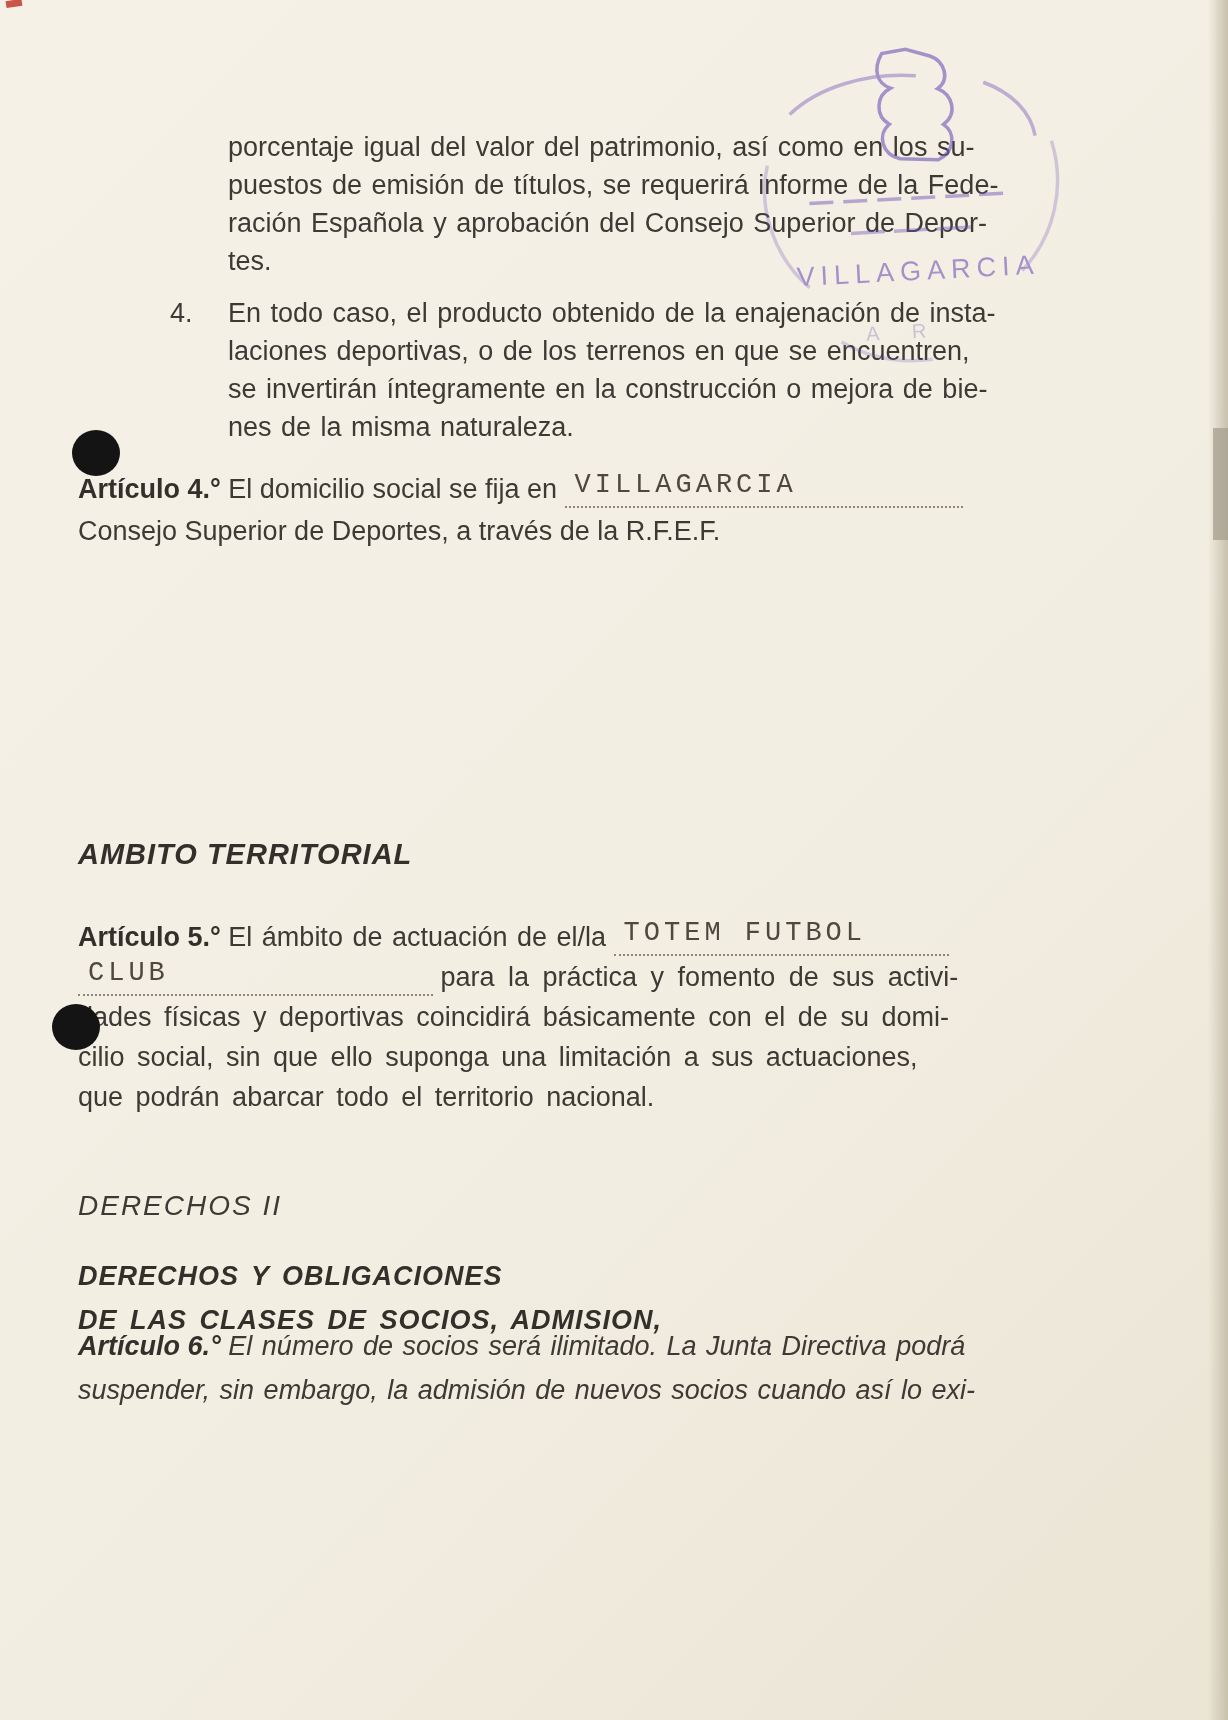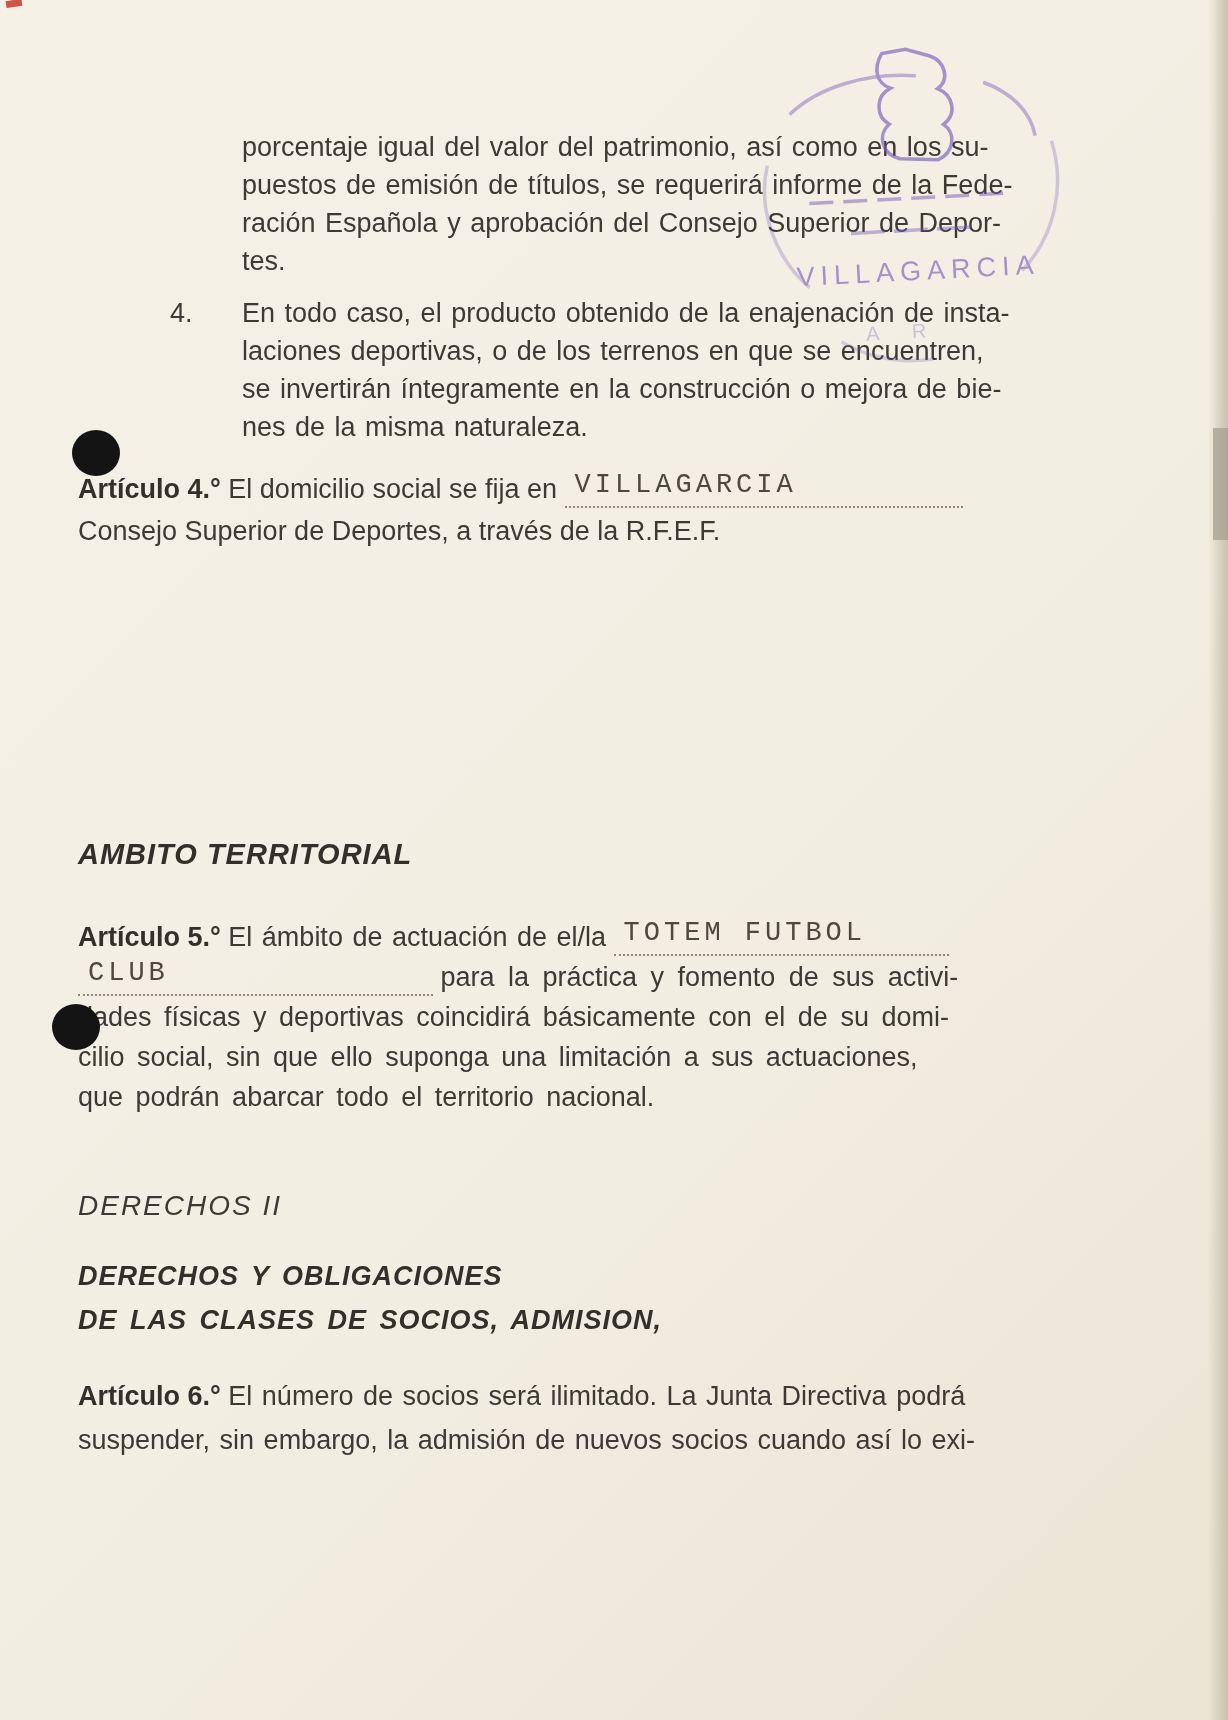--- a/index.html
+++ b/index.html
@@ -25,21 +25,21 @@
     background:#c0392b; transform:rotate(-8deg); opacity:.85;
   }
   .dot {
     position:absolute; width:48px; height:46px; border-radius:50%;
     background:#141414; z-index:6;
   }
   .dot1 { left:72px; top:430px; }
   .dot2 { left:52px; top:1004px; }
 
   .block { position:absolute; left:78px; width:1000px; font-size:27px; line-height:42px; }
-  .indent { left:242px; width:860px; }
+  .indent { left:228px; width:860px; }
   .pre { white-space:pre; }
   .lbl { font-weight:bold; color:#33302b; }
 
   .field {
     display:inline-block;
     border-bottom:2.5px dotted #8d8577;
     vertical-align:baseline;
     line-height:normal;
   }
   .typed {
@@ -121,21 +121,21 @@
 que podrán abarcar todo el territorio nacional.</div>
   </div>
 
   <div class="heading heading-normal" style="top:1190px;">DERECHOS II</div>
 
   <div class="heading cap-title" style="top:1254px;">
     <div>DERECHOS Y OBLIGACIONES</div>
     <div>DE LAS CLASES DE SOCIOS, ADMISION,</div>
   </div>
 
-  <div class="block" style="top:1374px; line-height:44px;">
+  <div class="block" style="top:1324px; line-height:44px;font-style:italic;">
     <div>
       <span class="lbl">Artículo 6.°</span>
       <span class="ws2">El número de socios será ilimitado. La Junta Directiva podrá</span>
     </div>
     <div class="ws2">suspender, sin embargo, la admisión de nuevos socios cuando así lo exi-</div>
   </div>
 
   <div class="stamp">
     <svg width="350" height="350" viewBox="0 0 350 350">
       <g fill="none" stroke="#6f55b8" stroke-width="3.5">

